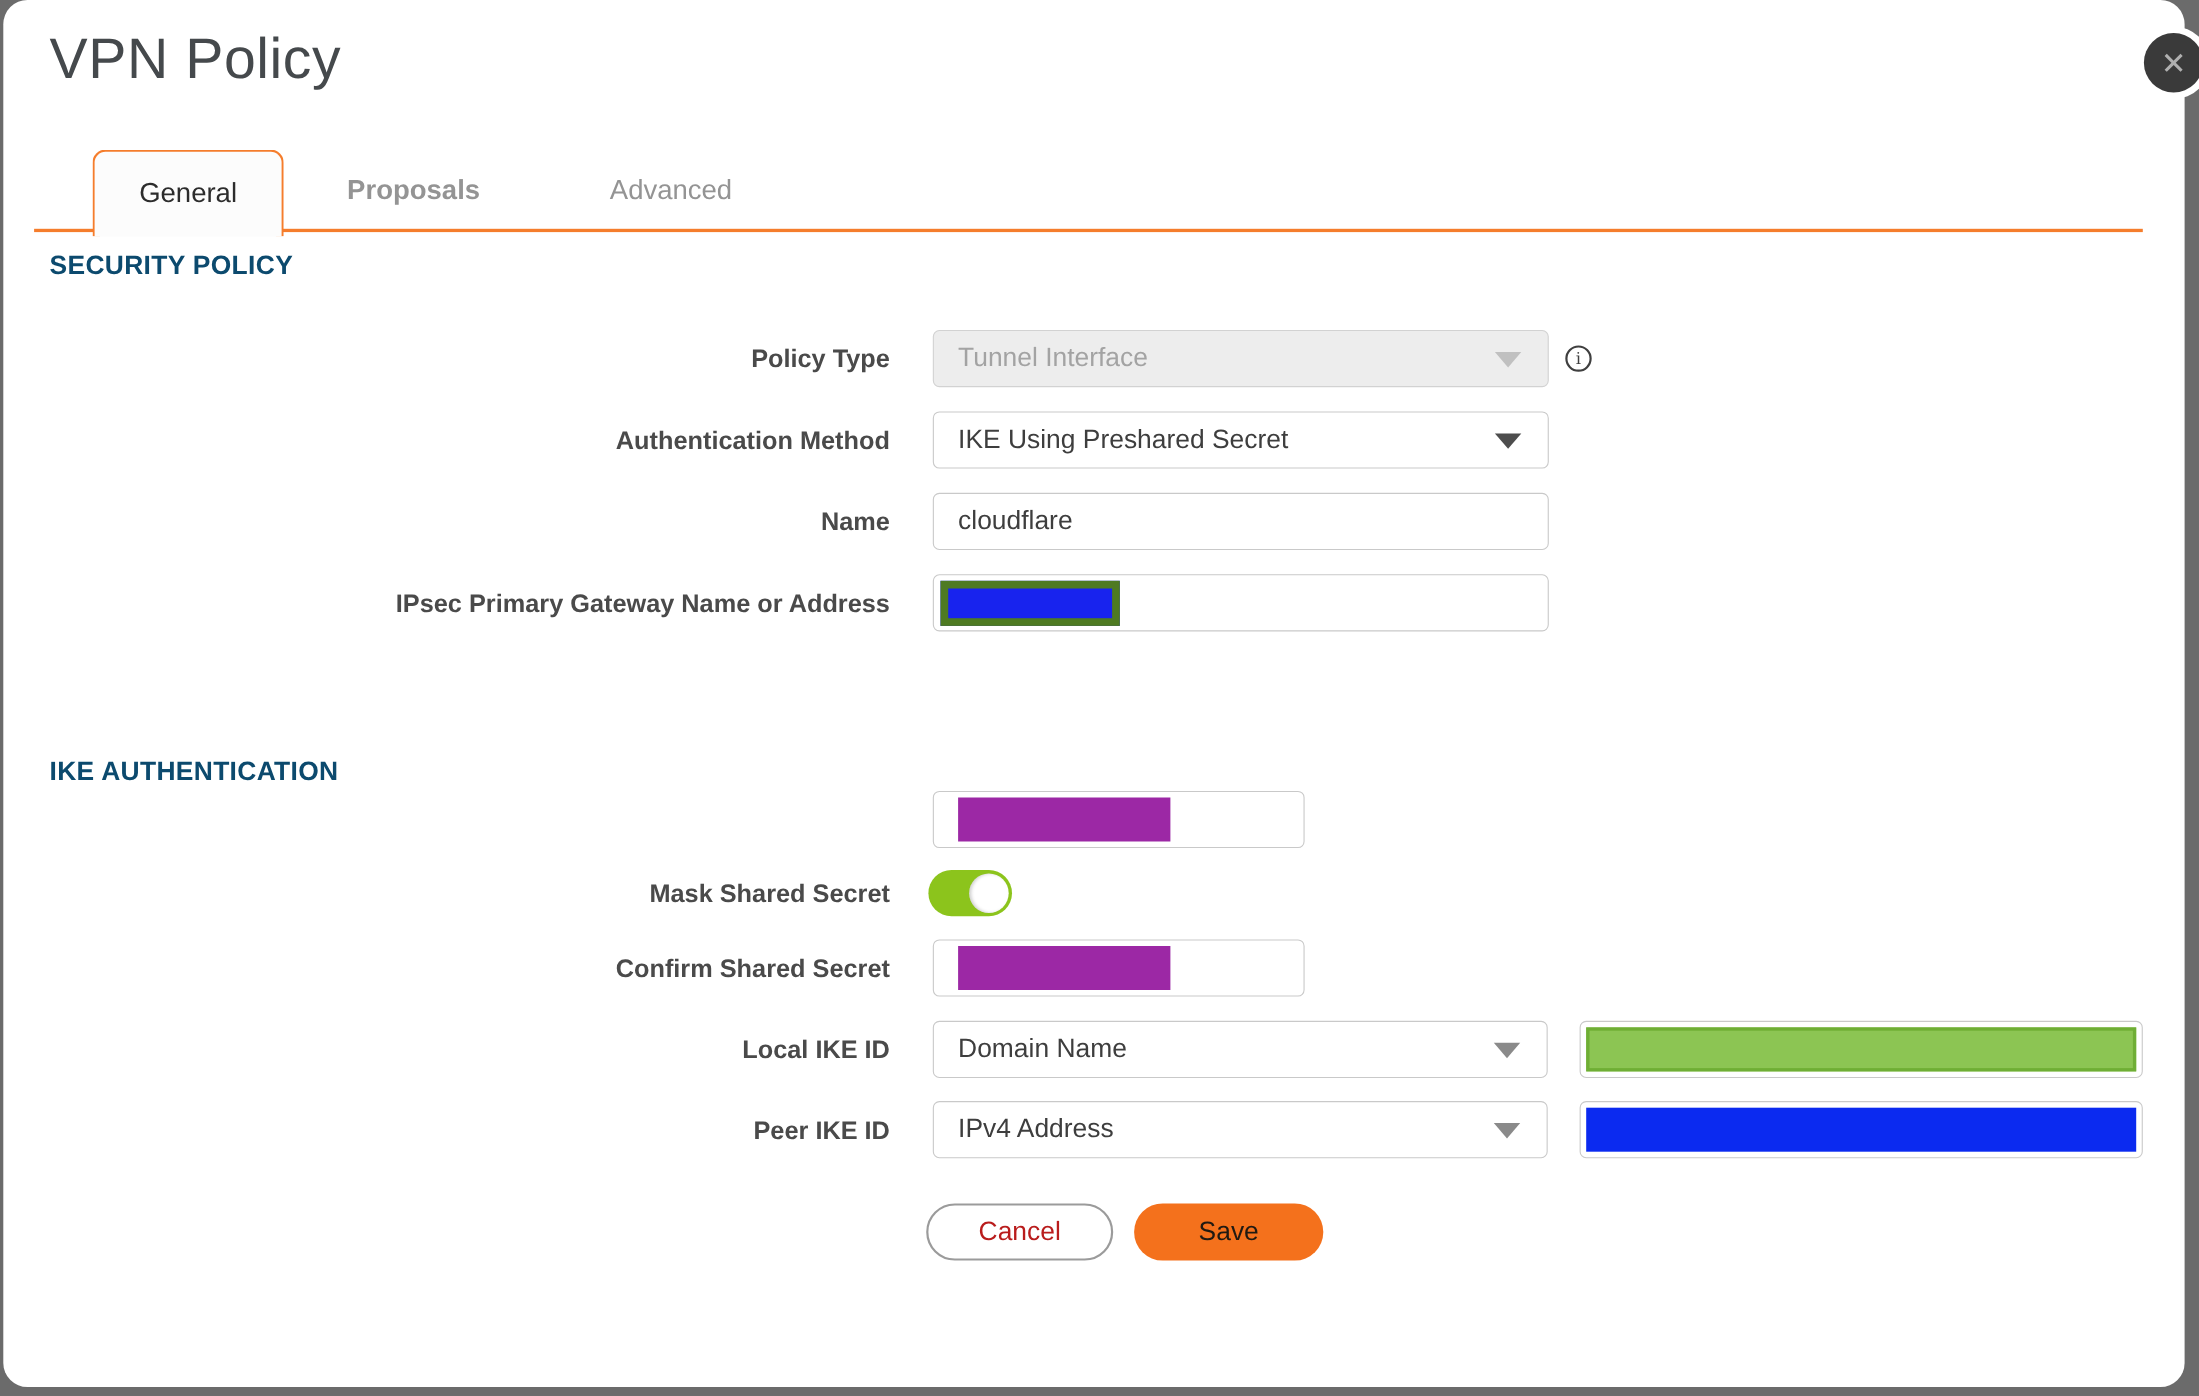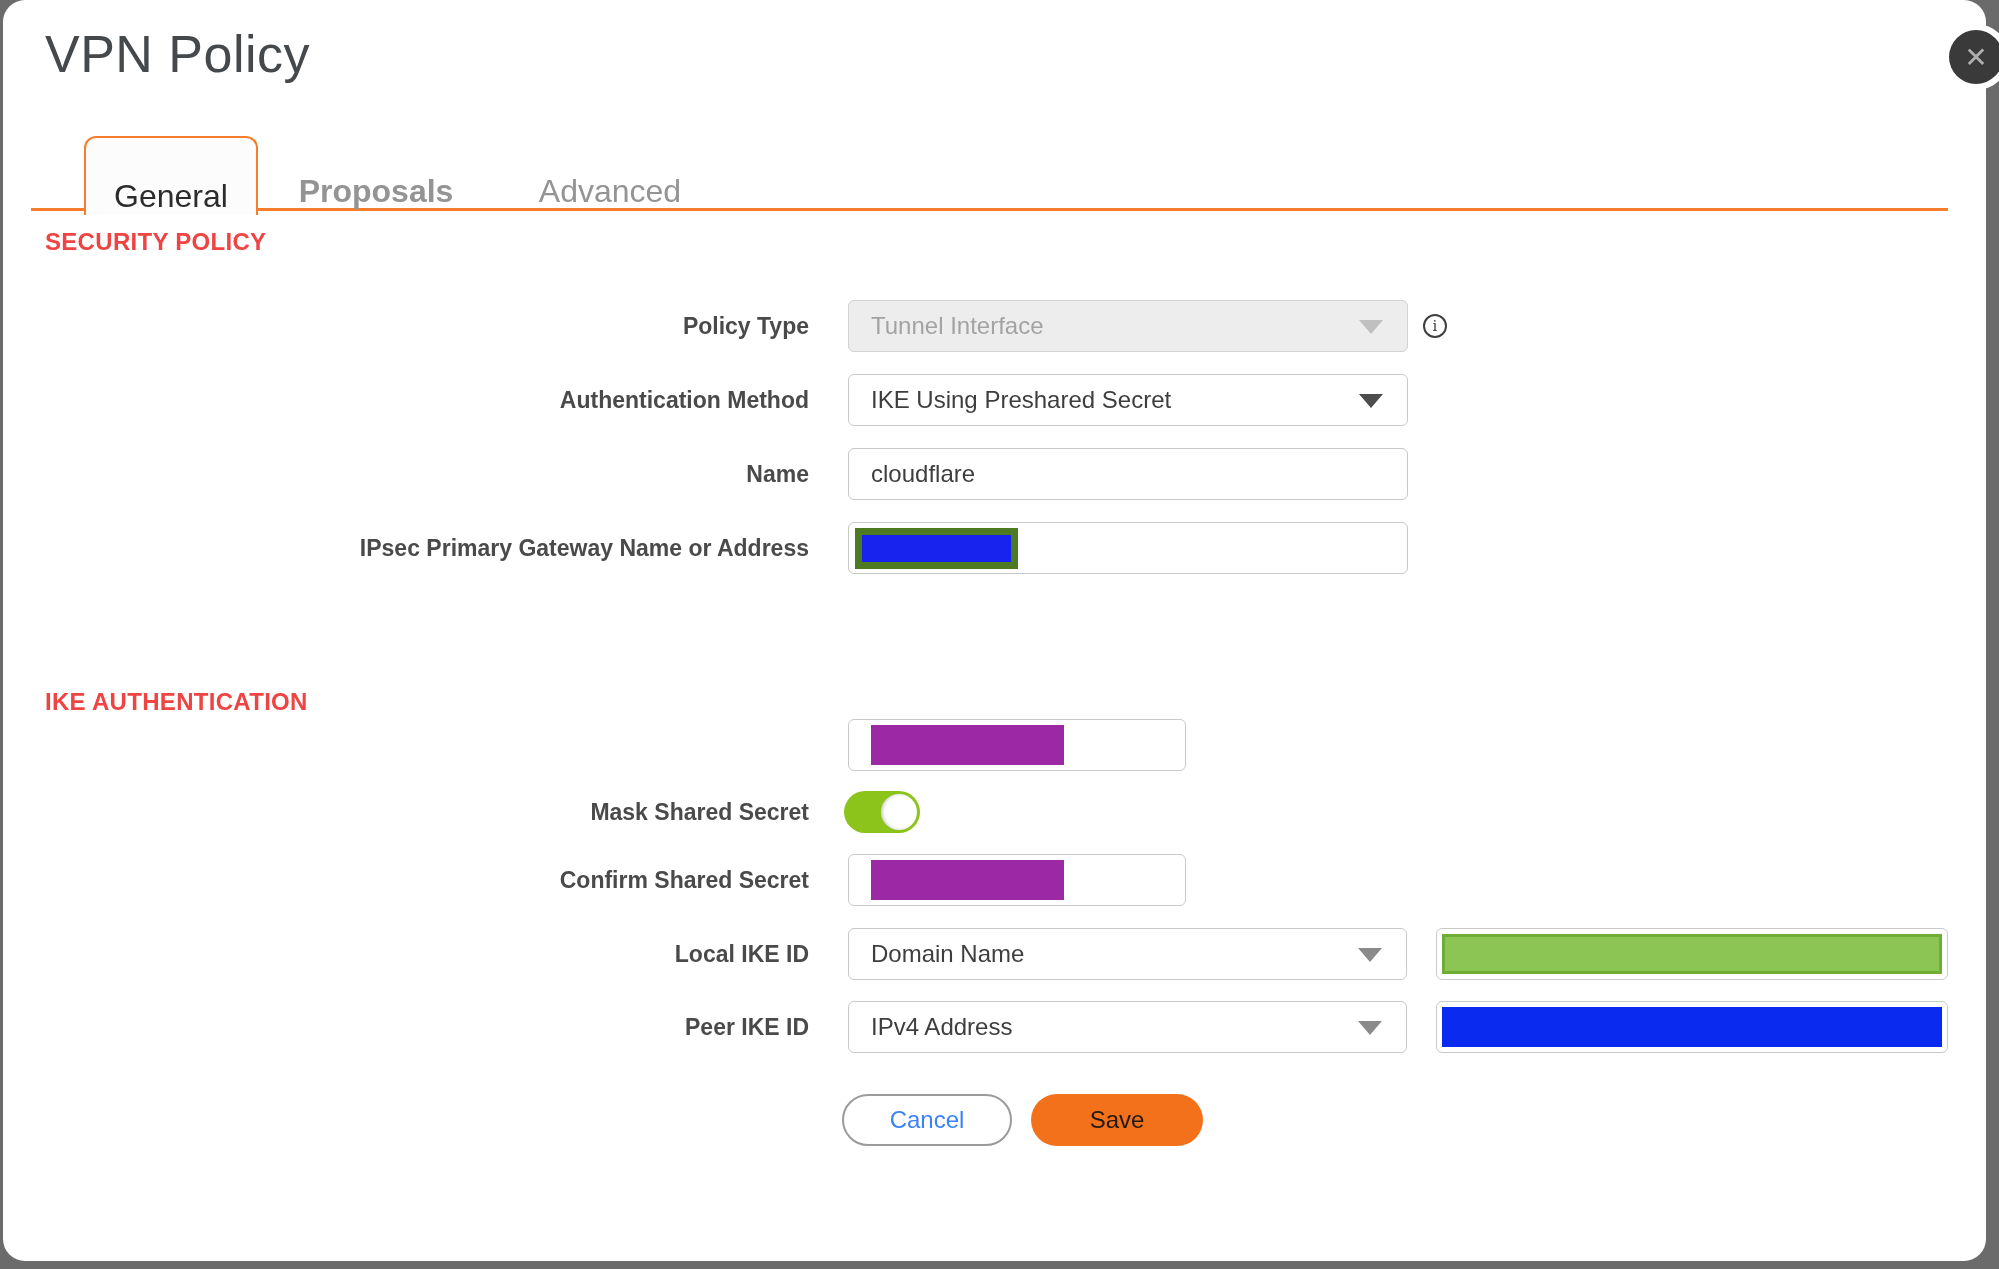--- a/index.html
+++ b/index.html
@@ -8,28 +8,28 @@
   .dialog{position:absolute;left:3px;top:0;width:1983px;height:1261px;background:#ffffff;border-radius:22px;}
   .abs{position:absolute;}
 
   .title{left:42px;top:24px;font-size:52px;font-weight:400;color:#45494c;letter-spacing:0.5px;}
 
   .close-btn{left:1949px;top:30px;width:54px;height:54px;border-radius:50%;background:#3a3a3a;
              box-shadow:0 0 0 6px #ffffff;display:flex;align-items:center;justify-content:center;
              color:#b0b0b0;font-size:28px;cursor:pointer;z-index:9;}
 
   .tab-line{left:28px;top:208px;width:1917px;height:3px;background:#f57d2c;}
-  .tab{height:74px;top:136px;display:flex;align-items:flex-end;justify-content:center;font-size:32px;}
+  .tab{height:74px;top:136px;display:flex;align-items:center;justify-content:center;font-size:25px;}
   .tab-active{left:81px;width:170px;background:#fcfcfc;border:2px solid #f57d2c;border-bottom:none;
               border-radius:12px 12px 0 0;color:#2c2c2c;z-index:2;height:77px;}
   .tab-plain{color:#949494;cursor:pointer;}
   .tab-proposals{left:288px;width:170px;font-weight:bold;}
   .tab-advanced{left:522px;width:170px;}
 
-  .section-header{left:42px;font-size:24px;font-weight:700;color:#ef4444;letter-spacing:0.3px;}
+  .section-header{left:42px;font-size:24px;font-weight:700;color:#0c4a6e;letter-spacing:0.3px;}
 
   .row-label{left:36px;width:770px;display:flex;align-items:center;justify-content:flex-end;
              font-size:23px;font-weight:700;color:#4a4a4a;text-align:right;}
 
   .field{left:845px;background:#fff;border:1px solid #c9c9c9;border-radius:6px;box-sizing:border-box;
          display:flex;align-items:center;font-size:24px;color:#3e3e3e;padding:0 52px 0 22px;}
   .field.wide{width:560px;height:52px;}
   .field.short{width:338px;height:52px;padding-right:10px;}
   .field.disabled{background:#ededed;border-color:#d2d2d2;color:#a3a3a3;}
   .field.idrow{width:559px;height:52px;}
@@ -52,21 +52,21 @@
                box-shadow:inset 2px 0 3px rgba(0,0,0,0.18);}
 
   .value-box{left:1433px;width:512px;height:52px;background:#fff;border:1px solid #c9c9c9;border-radius:6px;
              box-sizing:border-box;}
   .value-fill{position:absolute;left:5px;top:5px;right:5px;bottom:5px;box-sizing:border-box;}
   .value-fill.green{background:#8cc553;border:3px solid #6fae35;}
   .value-fill.blue{background:#0b2af0;}
 
   .btn{height:52px;border-radius:26px;display:flex;align-items:center;justify-content:center;
        font-size:24px;box-sizing:border-box;cursor:pointer;}
-  .btn-cancel{left:839px;top:1094px;width:170px;background:#ffffff;border:2px solid #9b9b9b;color:#3b82f6;}
+  .btn-cancel{left:839px;top:1094px;width:170px;background:#ffffff;border:2px solid #9b9b9b;color:#b91c1c;}
   .btn-save{left:1028px;top:1094px;width:172px;background:#f4711c;color:#201a12;font-weight:500;}
 </style>
 </head>
 <body>
 
 <div class="page">
   <div class="dialog">
 
     <div class="abs title">VPN Policy</div>
 

